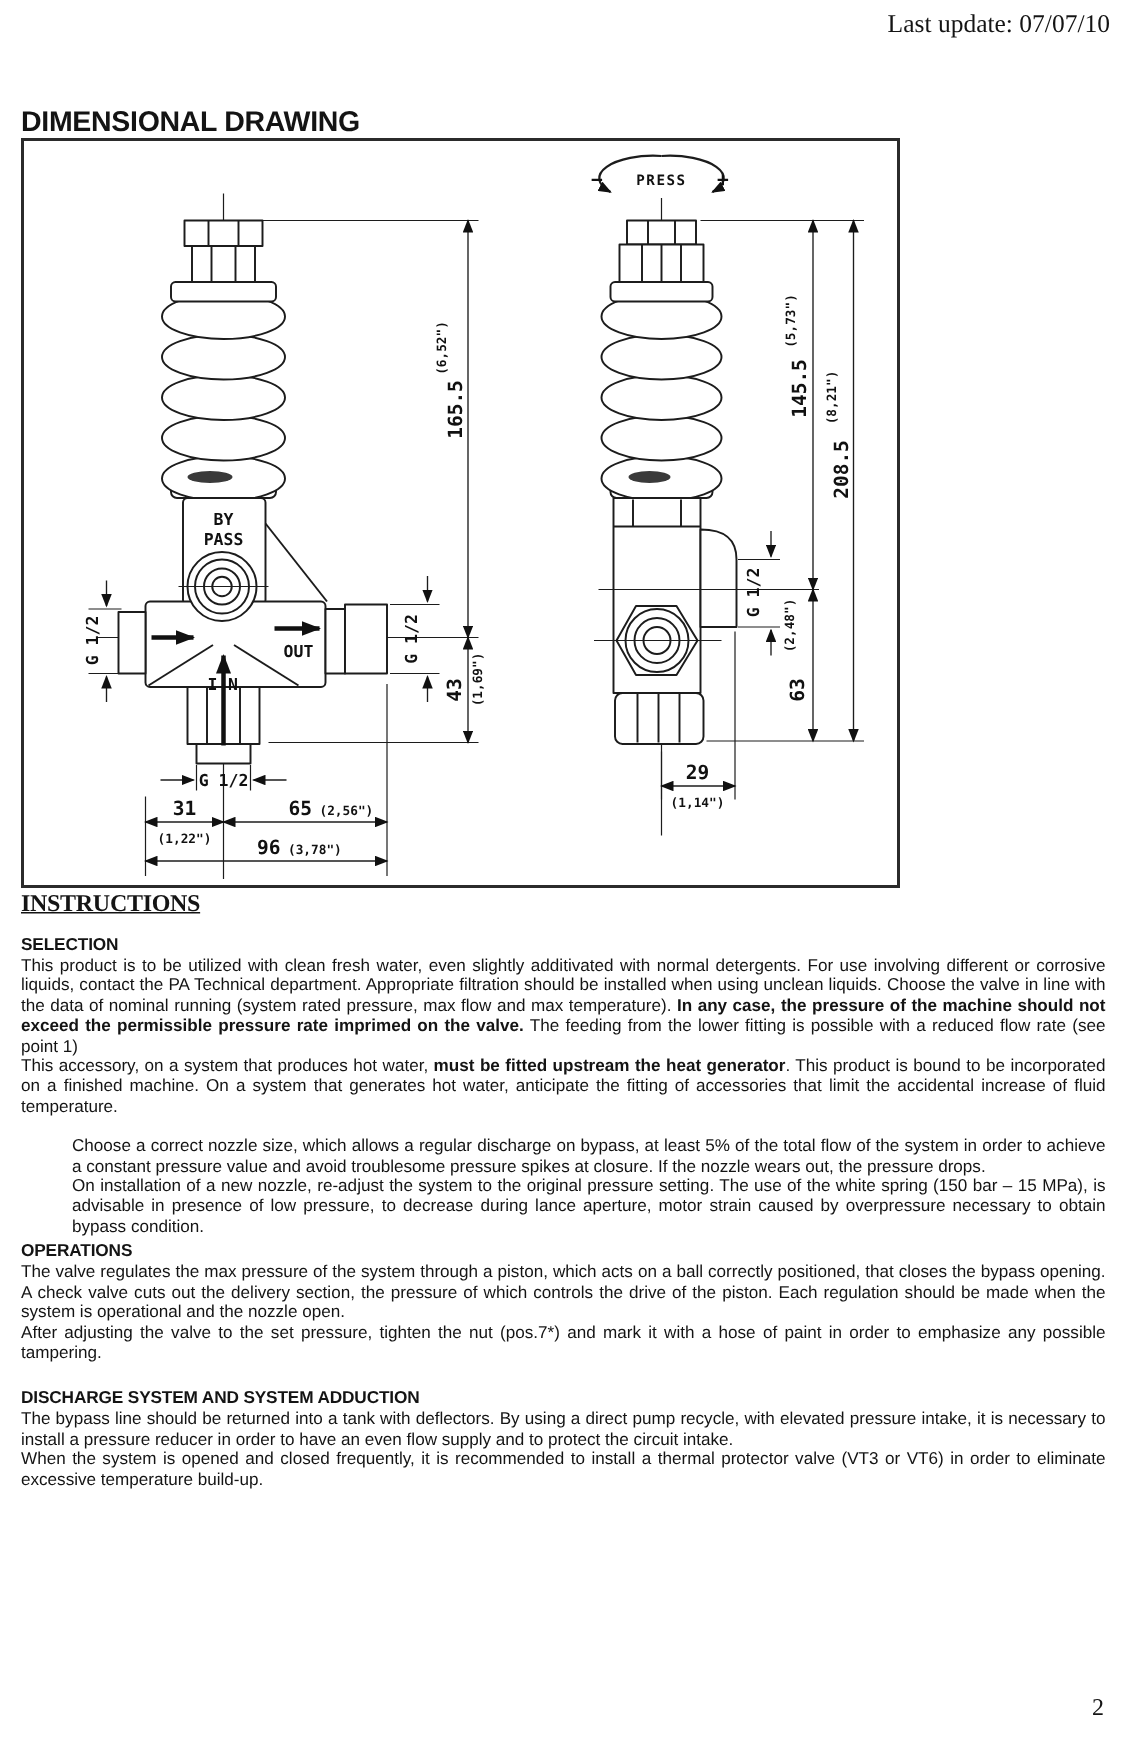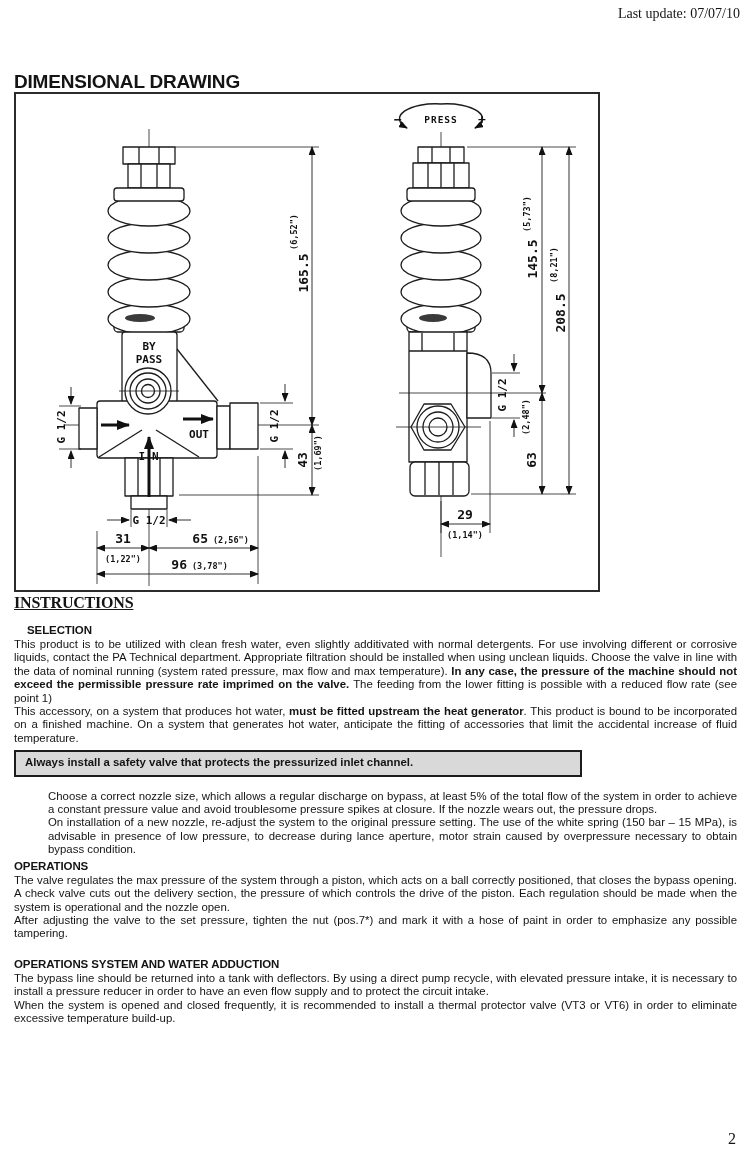--- a/index.html
+++ b/index.html
@@ -1,33 +1,33 @@
 <!DOCTYPE html>
 <html><head>
 <meta charset="utf-8">
 <style>
   html,body{margin:0;padding:0;background:#fff;}
   body{width:750px;height:1167px;position:relative;font-family:"Liberation Sans",sans-serif;color:#141414;}
   .serif{font-family:"Liberation Serif",serif;}
-  #last-update{position:absolute;top:6px;right:10px;font-size:14px;}
+  #last-update{position:absolute;top:6px;right:10px;font-size:17px;}
   #dd-title{position:absolute;left:14px;top:71px;font-size:19px;font-weight:bold;letter-spacing:-0.2px;}
   #draw-box{position:absolute;left:14px;top:92px;width:586px;height:500px;border:2px solid #2b2b2b;box-sizing:border-box;background:#fff;}
   #draw-box svg{display:block;}
   svg .ln{fill:none;stroke:#1c1c1c;stroke-width:1.3;stroke-linejoin:round;}
   svg .fw{fill:#fff;stroke:#1c1c1c;stroke-width:1.3;stroke-linejoin:round;}
   svg .thin{fill:none;stroke:#1c1c1c;stroke-width:0.8;}
   svg .dim{fill:none;stroke:#1c1c1c;stroke-width:0.9;}
   svg .flow{fill:none;stroke:#111;stroke-width:3;}
   svg text{fill:#111;font-family:"DejaVu Sans Mono",monospace;font-weight:bold;}
   svg .t13{font-size:13px;} svg .t11{font-size:11px;} svg .t9{font-size:9.5px;} svg .t8{font-size:8.5px;}
   #instructions{position:absolute;left:14px;top:594px;width:723px;}
   #instr-title{font-size:16px;font-weight:bold;text-decoration:underline;margin:0;letter-spacing:-0.2px;font-family:Liberation Serif, serif;}
   .sec-h{font-size:11.5px;font-weight:bold;margin:0 0 2px 0;letter-spacing:-0.1px;}
   .para{font-size:11.4px;line-height:13.4px;text-align:justify;margin:0;}
-  .mt-sel{margin-top:12px;margin-left:13px;} .mt-inst{margin-top:16px;} .mt-ops{margin-top:3px;} .mt-dis{margin-top:17px;}
+  .mt-sel{margin-top:12px;} .mt-inst{margin-top:16px;} .mt-ops{margin-top:3px;} .mt-dis{margin-top:17px;}
   .gray-box{background:#d9d9d9;border:2px solid #1c1c1c;box-sizing:border-box;}
   #warn-box{width:568px;margin-top:5px;padding:4px 9px 5px 9px;}
   #warn-box .para{font-weight:bold;}
   #nozzle-block{margin-top:13px;margin-left:34px;}
   #attention-box{margin-top:7px;padding:3px 8px 4px 8px;}
   #attention-box .para{font-weight:bold;}
   #page-num{position:absolute;right:14px;top:1130px;font-size:16px;}
   b{font-weight:bold;}
 </style>
 </head>
@@ -224,32 +224,29 @@
 </div>
 
 <div id="instructions">
   <h2 id="instr-title">INSTRUCTIONS</h2>
 
   <h3 class="sec-h mt-sel">SELECTION</h3>
   <p class="para"><span>This product is to be utilized with clean fresh water, even slightly additivated with normal detergents. For use involving different or corrosive liquids, contact the PA Technical department. Appropriate filtration should be installed when using unclean liquids. Choose the valve in line with the data of nominal running (system rated pressure, max flow and max temperature). </span><b>In any case, the pressure of the machine should not exceed the permissible pressure rate imprimed on the valve.</b><span> The feeding from the lower fitting is possible with a reduced flow rate (see point 1)</span></p>
 
   <p class="para"><span>This accessory, on a system that produces hot water, </span><b>must be fitted upstream the heat generator</b><span>. This product is bound to be incorporated on a finished machine. On a system that generates hot water, anticipate the fitting of accessories that limit the accidental increase of fluid temperature.</span></p>
 
-  <div id="warn-box" class="gray-box">
-    <p class="para">Always install a safety valve that protects the pressurized inlet channel.</p>
-  </div>
 
   <div id="nozzle-block">
     <p class="para">Choose a correct nozzle size, which allows a regular discharge on bypass, at least 5% of the total flow of the system in order to achieve a constant pressure value and avoid troublesome pressure spikes at closure. If the nozzle wears out, the pressure drops.</p>
     <p class="para">On installation of a new nozzle, re-adjust the system to the original pressure setting. The use of the white spring (150 bar – 15 MPa), is advisable in presence of low pressure, to decrease during lance aperture, motor strain caused by overpressure necessary to obtain bypass condition.</p>
   </div>
 
   <h3 class="sec-h mt-ops">OPERATIONS</h3>
   <p class="para">The valve regulates the max pressure of the system through a piston, which acts on a ball correctly positioned, that closes the bypass opening. A check valve cuts out the delivery section, the pressure of which controls the drive of the piston. Each regulation should be made when the system is operational and the nozzle open.</p>
   <p class="para">After adjusting the valve to the set pressure, tighten the nut (pos.7*) and mark it with a hose of paint in order to emphasize any possible tampering.</p>
 
 
-  <h3 class="sec-h mt-dis">OPERATIONS SYSTEM AND WATER ADDUCTION</h3>
+  <h3 class="sec-h mt-dis">DISCHARGE SYSTEM AND SYSTEM ADDUCTION</h3>
   <p class="para">The bypass line should be returned into a tank with deflectors. By using a direct pump recycle, with elevated pressure intake, it is necessary to install a pressure reducer in order to have an even flow supply and to protect the circuit intake.</p>
   <p class="para">When the system is opened and closed frequently, it is recommended to install a thermal protector valve (VT3 or VT6) in order to eliminate excessive temperature build-up.</p>
 </div>
 
 <div id="page-num" class="serif">2</div>
 
 </body></html>

